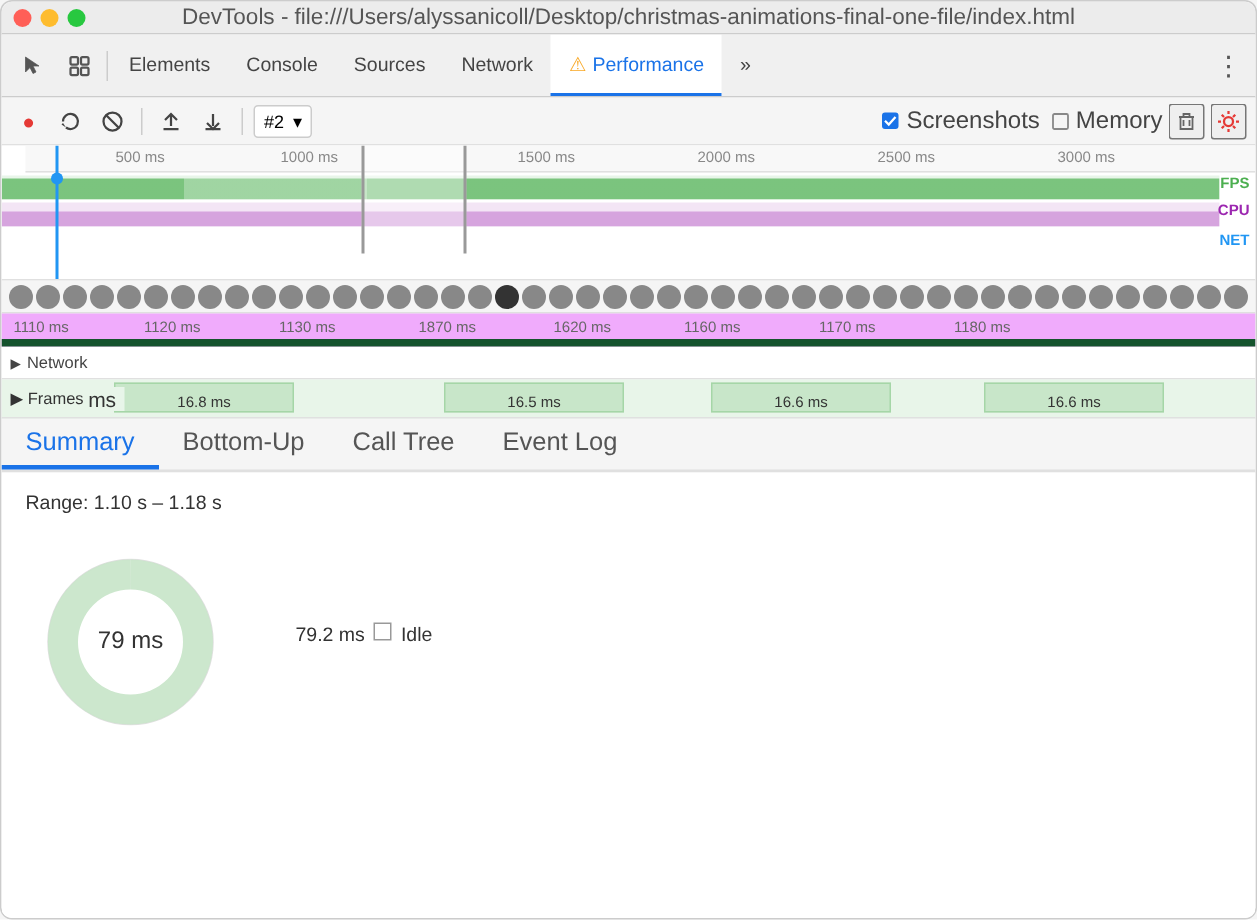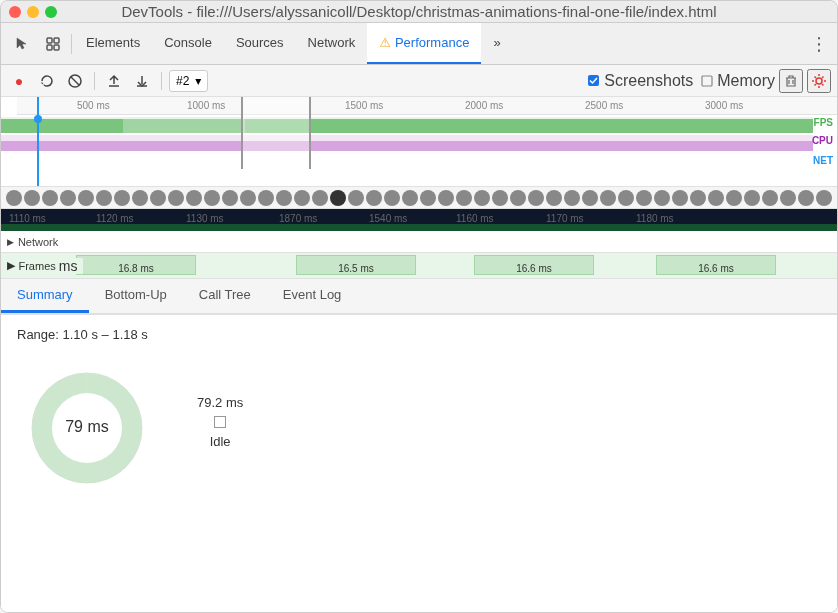--- a/index.html
+++ b/index.html
@@ -322,22 +322,22 @@
       flex-shrink: 0;
       margin: 0 1px;
     }
     .scrubber-dot.active {
       background: #333;
     }
 
     
     .time-ruler {
       height: 22px;
-      background: #0f172a;
-      border-bottom: 7px solid #14532d;
+      background: #f0abfc;
+      border-bottom: 5px solid #14532d;
       display: flex;
       align-items: center;
       position: relative;
     }
     .time-marker {
       position: absolute;
       font-size: 10px;
       color: #666;
       top: 4px;
     }
@@ -399,21 +399,21 @@
       align-items: center;
       background: #f5f5f5;
       border-bottom: 2px solid #e0e0e0;
       height: 36px;
     }
     .bottom-tab {
       padding: 0 16px;
       height: 100%;
       display: flex;
       align-items: center;
-      font-size: 13px;
+      font-size: 17px;
       color: #555;
       cursor: pointer;
       border-bottom: 3px solid transparent;
     }
     .bottom-tab.active {
       color: #1a73e8;
       border-bottom: 3px solid #1a73e8;
     }
 
     
@@ -435,26 +435,24 @@
       align-items: center;
       gap: 40px;
     }
     .pie-chart {
       width: 140px;
       height: 140px;
       flex-shrink: 0;
     }
     .idle-label {
       display: flex;
-      align-items: center;
       gap: 6px;
       font-size: 13px;
       color: #333;
       margin-bottom: 12px;
-      flex-direction: column;
     }
     .idle-checkbox {
       width: 12px;
       height: 12px;
       border: 1px solid #999;
       background: #fff;
     }
     .idle-ms {
       font-size: 13px;
       color: #333;
@@ -663,21 +661,21 @@
       <div class="scrubber-dot"></div>
       <div class="scrubber-dot"></div>
       <div class="scrubber-dot"></div>
     </div>
 
   <div class="time-ruler">
     <span class="time-marker" style="left:8px">1110 ms</span>
     <span class="time-marker" style="left:95px">1120 ms</span>
     <span class="time-marker" style="left:185px">1130 ms</span>
     <span class="time-marker" style="left:278px">1870 ms</span>
-    <span class="time-marker" style="left:368px">1540 ms</span>
+    <span class="time-marker" style="left:368px">1620 ms</span>
     <span class="time-marker" style="left:455px">1160 ms</span>
     <span class="time-marker" style="left:545px">1170 ms</span>
     <span class="time-marker" style="left:635px">1180 ms</span>
   </div>
 
   <div class="network-row">
     <span class="row-expand">▶</span>
     <span>Network</span>
   </div>
 

